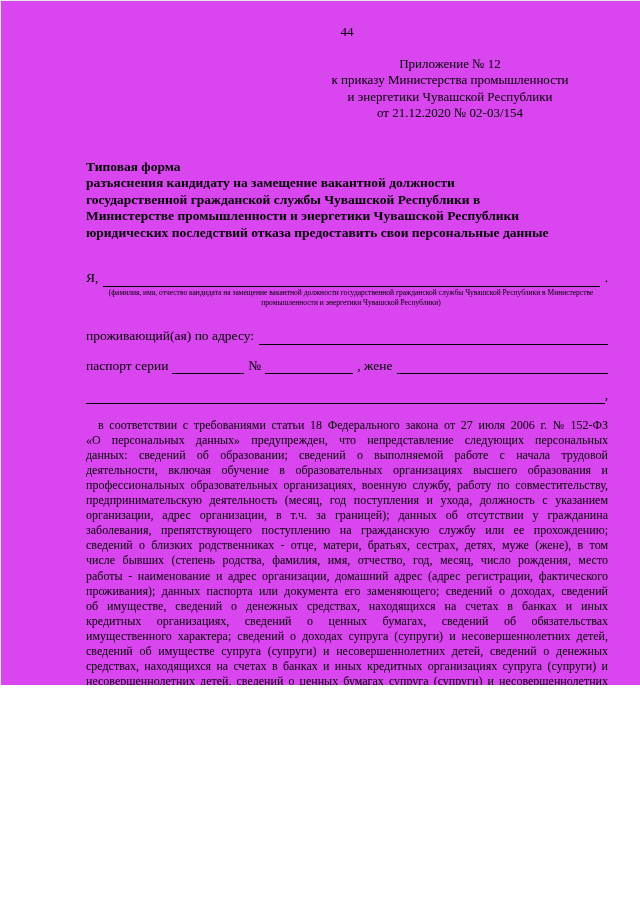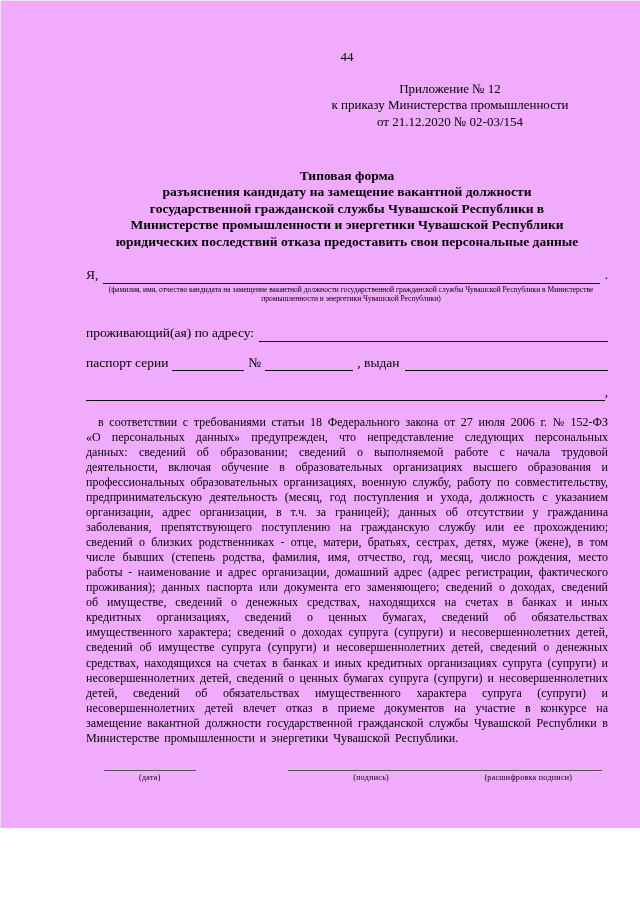--- a/index.html
+++ b/index.html
@@ -5,48 +5,48 @@
   html, body {
     margin: 0;
     padding: 0;
     background: #ffffff;
     font-family: "Liberation Serif", "DejaVu Serif", serif;
     color: #000000;
   }
   .page {
     position: relative;
     width: 640px;
-    height: 828px;
+    height: 685px;
     box-sizing: border-box;
-    background: #f0abfc;
+    background: #d946ef;
     border-left: 1px solid #e8e8e8;
     border-top: 1px solid #e8e8e8;
-    padding: 48px 32px 18px 85px;
+    padding: 23px 32px 18px 85px;
     overflow: hidden;
   }
   .page-number {
     text-align: center;
     font-size: 13px;
     margin-bottom: 16px;
   }
   .annex-block {
     width: 300px;
     margin-left: auto;
     margin-right: 8px;
     text-align: center;
     font-size: 13px;
     line-height: 1.25;
     margin-bottom: 38px;
   }
   .title-block {
-    text-align: center;
+    text-align: left;
     font-weight: bold;
     font-size: 13.5px;
     line-height: 1.22;
-    margin-bottom: 16px;
+    margin-bottom: 28px;
   }
   .form-line {
     display: flex;
     align-items: flex-end;
     font-size: 13.5px;
     line-height: 1.3;
     white-space: nowrap;
   }
   .blank {
     display: inline-block;
@@ -100,20 +100,21 @@
 </head>
 <body>
 
 <div class="page">
 
   <div class="page-number">44</div>
 
   <div class="annex-block">
     <div>Приложение № 12</div>
     <div>к приказу Министерства промышленности</div>
+    <div>и энергетики Чувашской Республики</div>
     <div>от 21.12.2020 № 02-03/154</div>
   </div>
 
   <div class="title-block">
     <div>Типовая форма</div>
     <div>разъяснения кандидату на замещение вакантной должности</div>
     <div>государственной гражданской службы Чувашской Республики в</div>
     <div>Министерстве промышленности и энергетики Чувашской Республики</div>
     <div>юридических последствий отказа предоставить свои персональные данные</div>
   </div>
@@ -128,21 +129,21 @@
   <div class="form-line mt-6">
     <span>проживающий(ая) по адресу:</span>
     <span class="blank grow gap-l"></span>
   </div>
 
   <div class="form-line mt-3">
     <span>паспорт серии</span>
     <span class="blank w72"></span>
     <span>№</span>
     <span class="blank w88"></span>
-    <span>, выдан</span>
+    <span>, жене</span>
     <span class="blank grow gap-l"></span>
   </div>
 
   <div class="form-line mt-3">
     <span class="blank grow"></span>
     <span>,</span>
   </div>
 
   <div class="body-paragraph">в соответствии с требованиями статьи 18 Федерального закона от 27 июля 2006 г. № 152-ФЗ «О персональных данных» предупрежден, что непредставление следующих персональных данных: сведений об образовании; сведений о выполняемой работе с начала трудовой деятельности, включая обучение в образовательных организациях высшего образования и профессиональных образовательных организациях, военную службу, работу по совместительству, предпринимательскую деятельность (месяц, год поступления и ухода, должность с указанием организации, адрес организации, в т.ч. за границей); данных об отсутствии у гражданина заболевания, препятствующего поступлению на гражданскую службу или ее прохождению; сведений о близких родственниках - отце, матери, братьях, сестрах, детях, муже (жене), в том числе бывших (степень родства, фамилия, имя, отчество, год, месяц, число рождения, место работы - наименование и адрес организации, домашний адрес (адрес регистрации, фактического проживания); данных паспорта или документа его заменяющего; сведений о доходах, сведений об имуществе, сведений о денежных средствах, находящихся на счетах в банках и иных кредитных организациях, сведений о ценных бумагах, сведений об обязательствах имущественного характера; сведений о доходах супруга (супруги) и несовершеннолетних детей, сведений об имуществе супруга (супруги) и несовершеннолетних детей, сведений о денежных средствах, находящихся на счетах в банках и иных кредитных организациях супруга (супруги) и несовершеннолетних детей, сведений о ценных бумагах супруга (супруги) и несовершеннолетних детей, сведений об обязательствах имущественного характера супруга (супруги) и несовершеннолетних детей влечет отказ в приеме документов на участие в конкурсе на замещение вакантной должности государственной гражданской службы Чувашской Республики в Министерстве промышленности и энергетики Чувашской Республики.</div>
 

